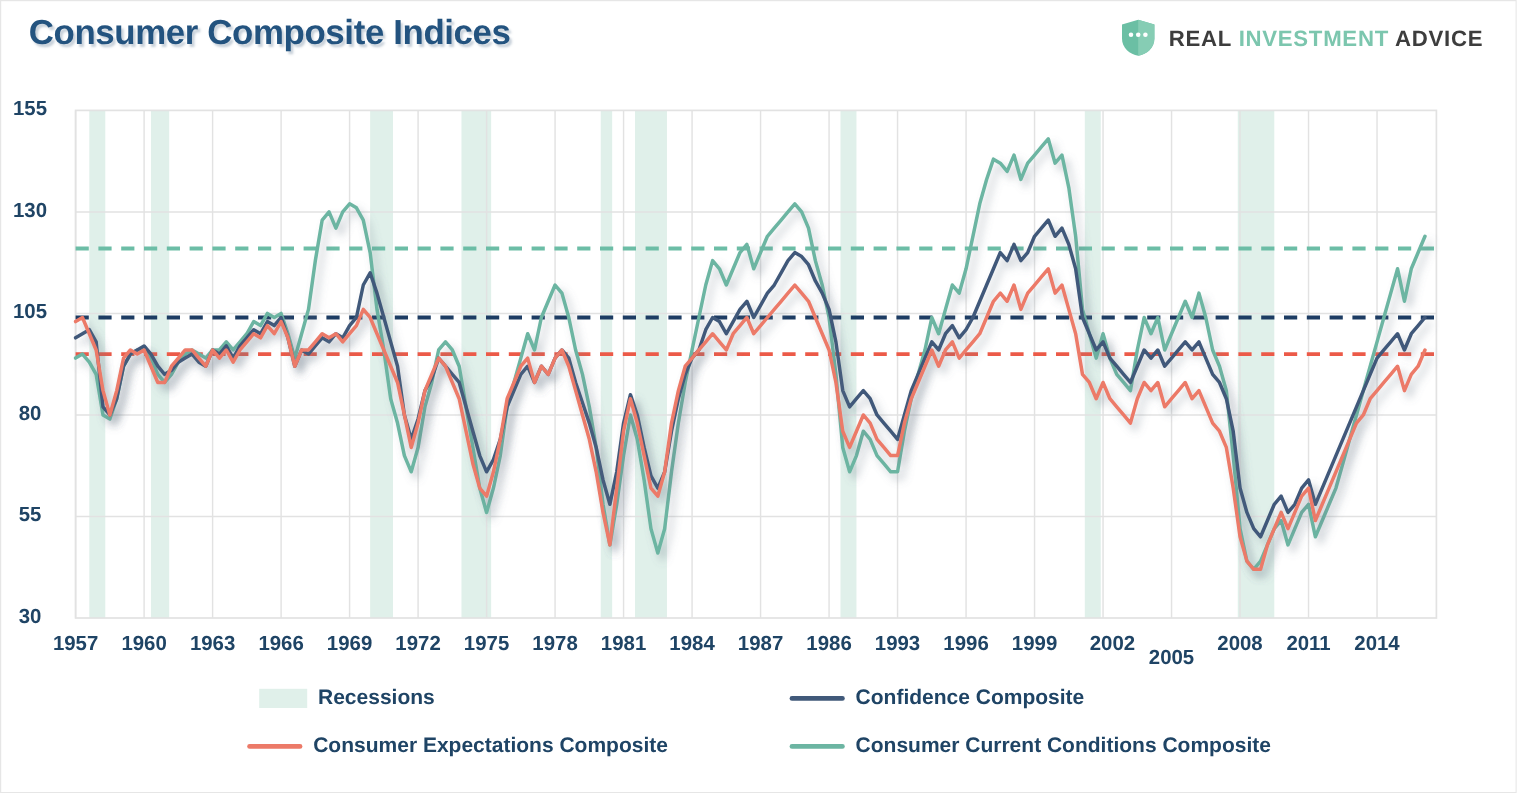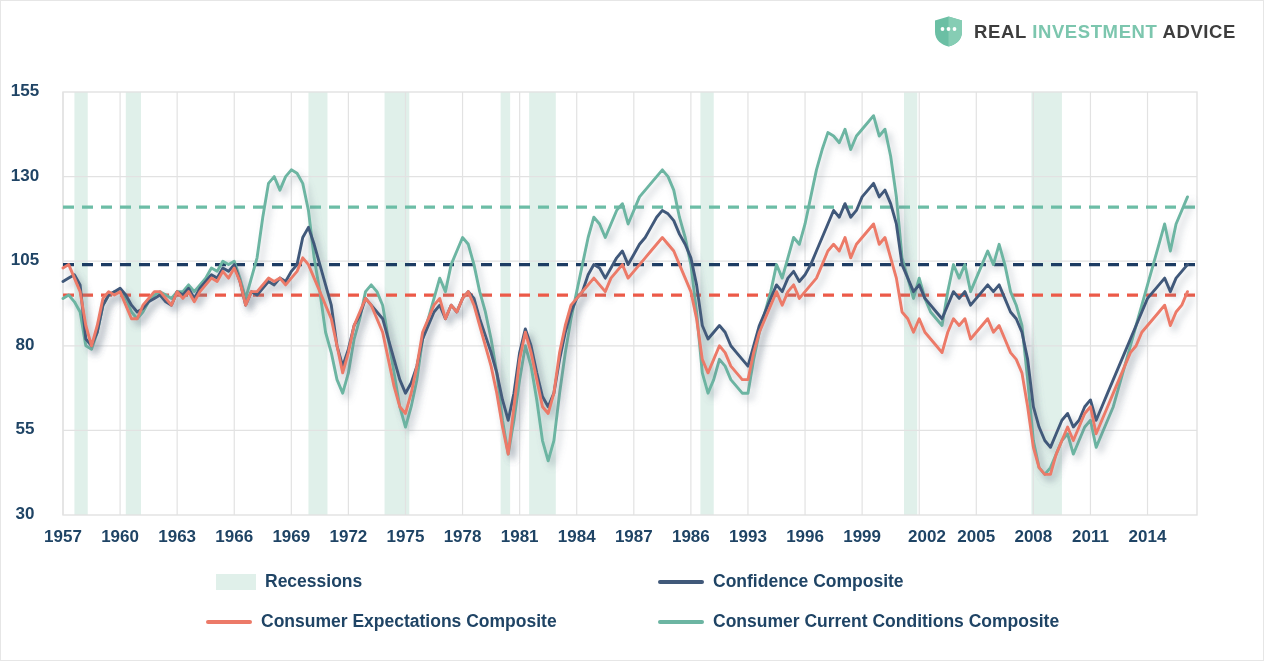--- a/index.html
+++ b/index.html
@@ -69,20 +69,21 @@
   #li-confidence{left:658px;top:6px;}
   #li-expectations{left:206px;top:46px;text-align:right;}
   #li-current{left:658px;top:46px;align-items:center;}
 </style>
 </head>
 <body>
 
 <div id="frame"></div>
 
 <div id="header">
+  <div id="chart-title" style="color: rgb(35, 83, 127);">Consumer Composite Indices</div>
 
   <div id="brand">
     <svg id="brand-shield" viewBox="0 0 29 31">
       <path d="M14.5 0.5 L28 4.5 L28 16 C28 24 21.5 29 14.5 30.5 C7.5 29 1 24 1 16 L1 4.5 Z" fill="#6bbfa4"></path>
       <path d="M14.5 0.5 L28 4.5 L28 16 C28 24 21.5 29 14.5 30.5 Z" fill="#86cdb4"></path>
       <circle cx="8.5" cy="13" r="1.9" fill="#ffffff"></circle>
       <circle cx="14.5" cy="13" r="1.9" fill="#ffffff"></circle>
       <circle cx="20.5" cy="13" r="1.9" fill="#ffffff"></circle>
     </svg>
     <div id="brand-text"><span class="bw-dark">REAL </span><span class="bw-green">INVESTMENT </span><span class="bw-dark">ADVICE</span></div>
@@ -163,21 +164,21 @@
     <div class="axis-label xlab" style="left: 375.483px; width: 60px; top: 527px;">1975</div>
     <div class="axis-label xlab" style="left: 432.564px; width: 60px; top: 527px;">1978</div>
     <div class="axis-label xlab" style="left: 489.644px; width: 60px; top: 527px;">1981</div>
     <div class="axis-label xlab" style="left: 546.725px; width: 60px; top: 527px;">1984</div>
     <div class="axis-label xlab" style="left: 603.805px; width: 60px; top: 527px;">1987</div>
     <div class="axis-label xlab" style="left: 660.886px; width: 60px; top: 527px;">1986</div>
     <div class="axis-label xlab" style="left: 717.966px; width: 60px; top: 527px;">1993</div>
     <div class="axis-label xlab" style="left: 775.047px; width: 60px; top: 527px;">1996</div>
     <div class="axis-label xlab" style="left: 832.128px; width: 60px; top: 527px;">1999</div>
     <div class="axis-label xlab" style="left: 897px; width: 60px; top: 527px;">2002</div>
-    <div class="axis-label xlab" style="left: 946.289px; width: 60px; top: 527px;">2005</div>
+    <div class="axis-label xlab" style="left: 946.289px; width: 60px; top: 538px;">2005</div>
     <div class="axis-label xlab" style="left: 1003.37px; width: 60px; top: 527px;">2008</div>
     <div class="axis-label xlab" style="left: 1060.45px; width: 60px; top: 527px;">2011</div>
     <div class="axis-label xlab" style="left: 1117.53px; width: 60px; top: 527px;">2014</div>
   </div>
 
 <div id="legend">
   <div class="legend-item" id="li-recessions">
     <span class="swatch-box" id="sw-rec" style="background: rgb(224, 240, 234);"></span>
     <span>Recessions</span>
   </div>

